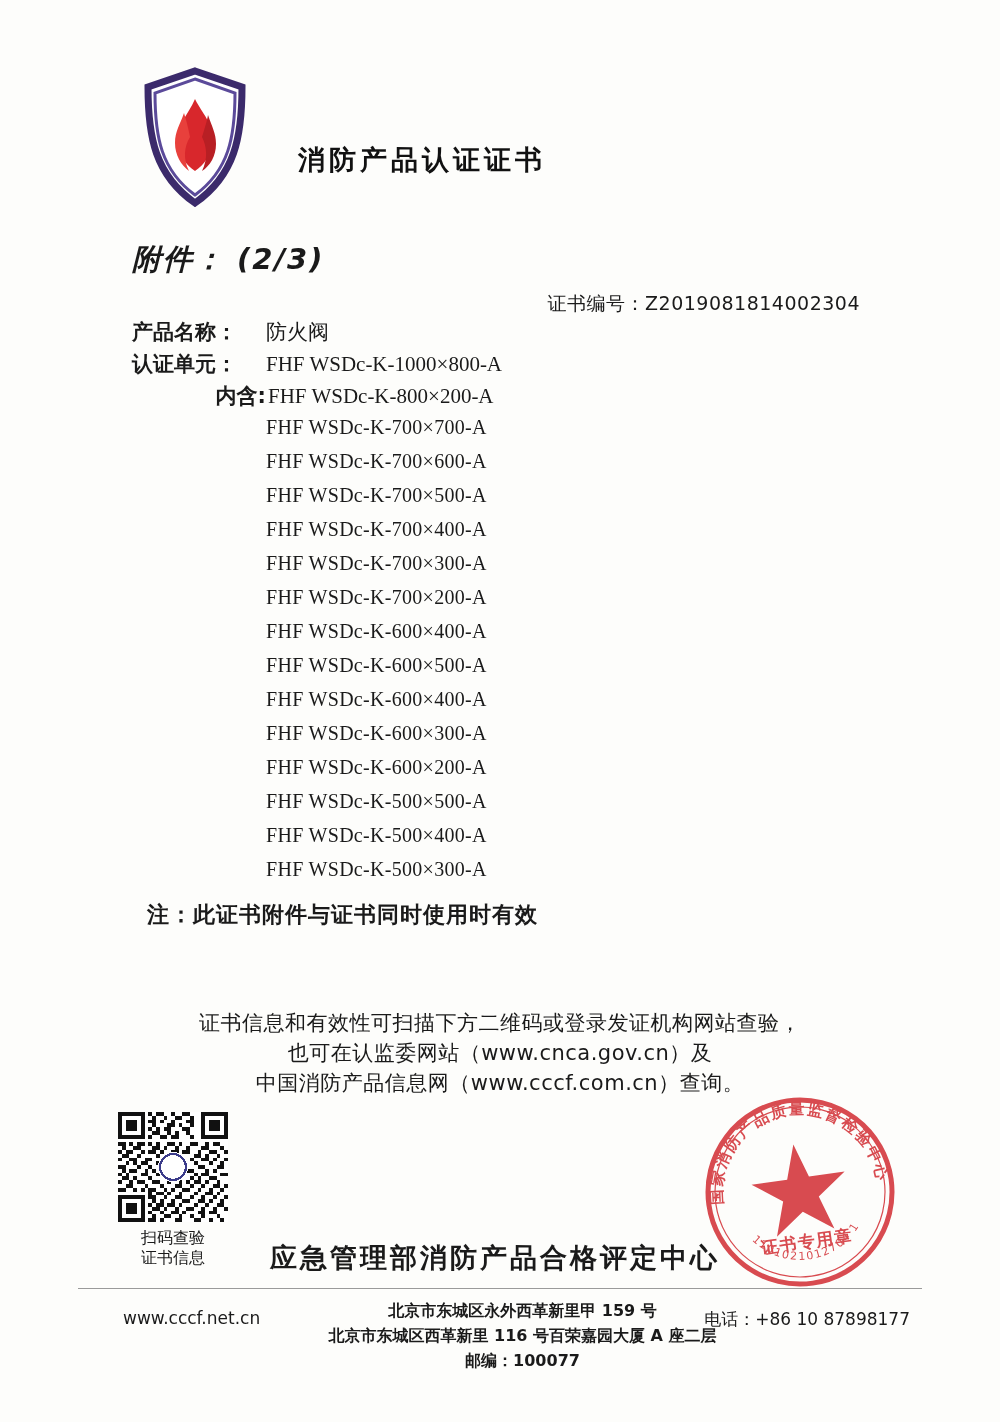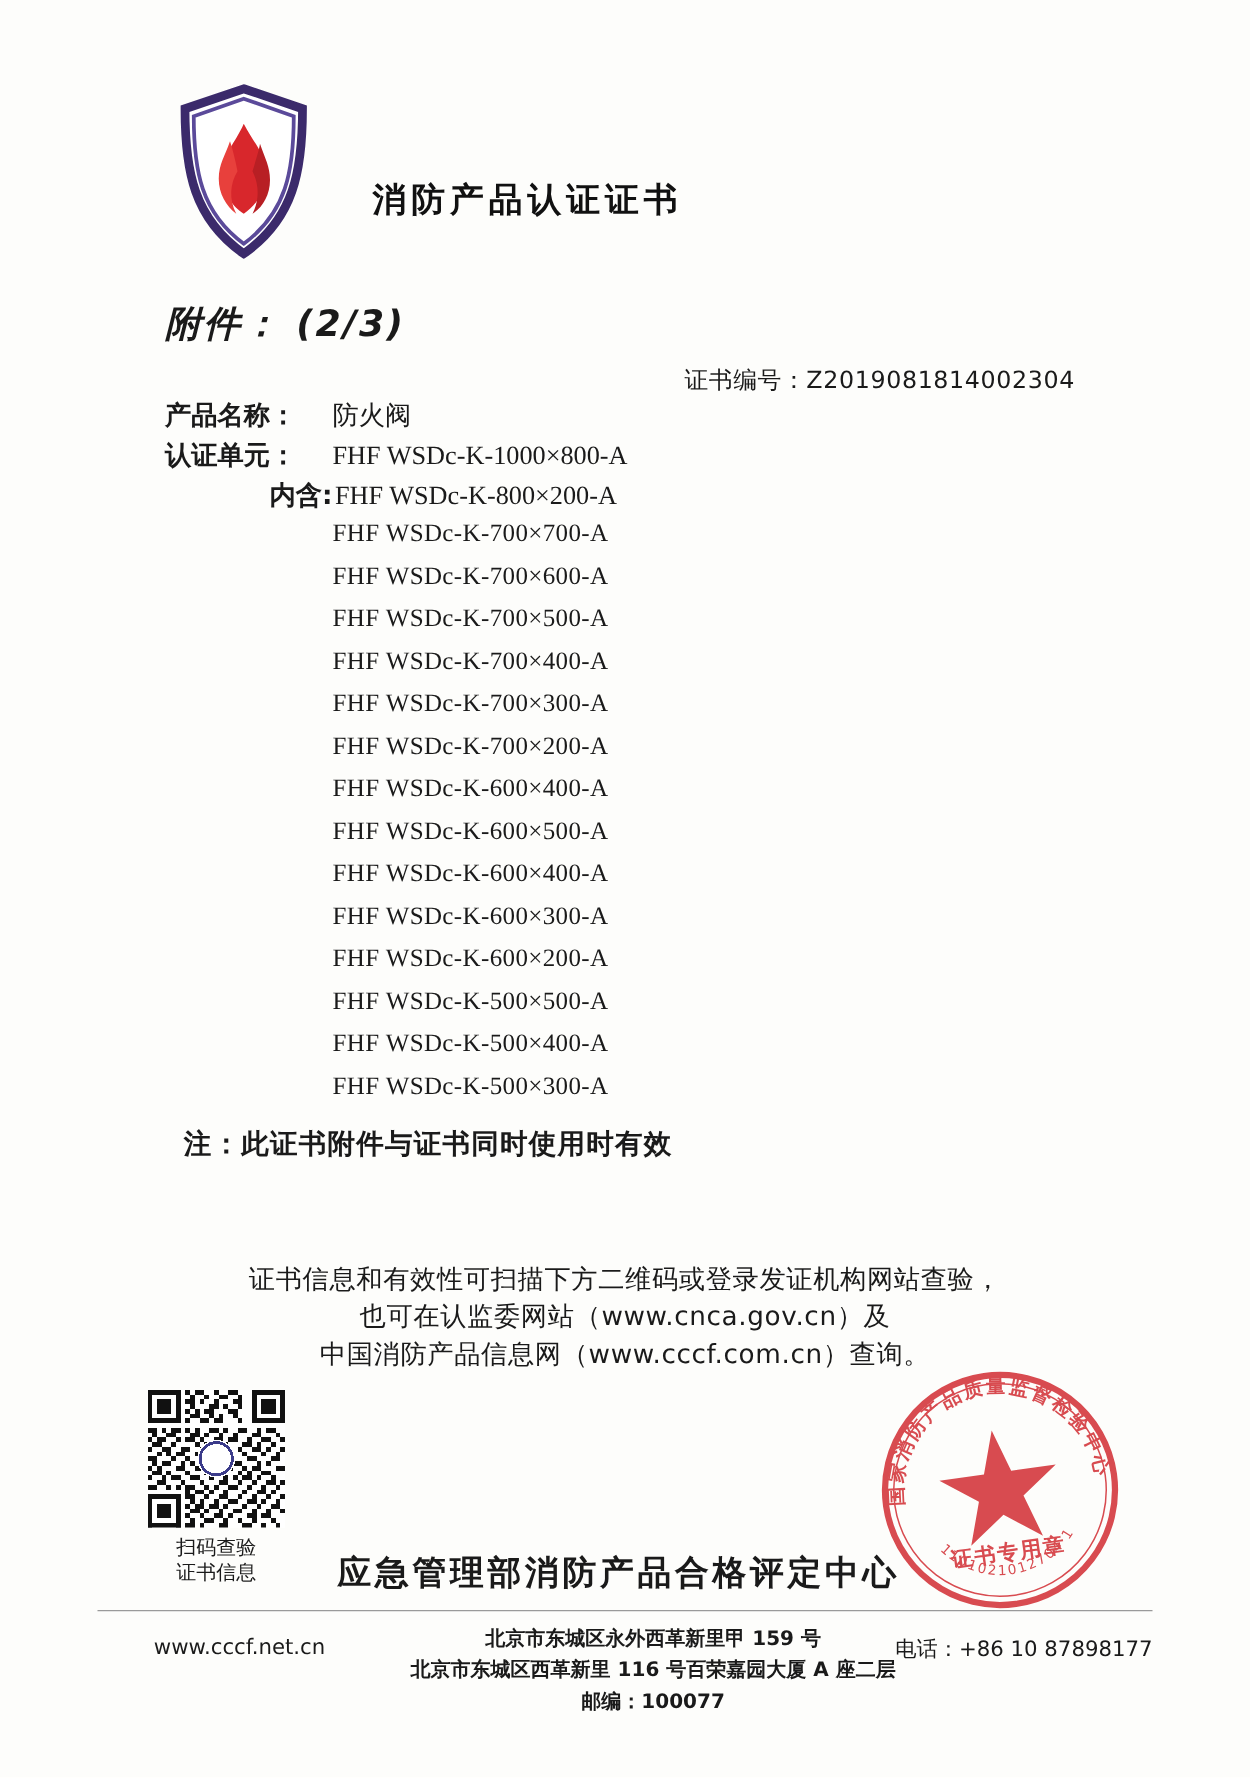--- a/index.html
+++ b/index.html
@@ -198,21 +198,21 @@
     left: 0;
     right: 0;
     top: 2px;
     text-align: center;
     font-size: 16px;
     line-height: 25px;
     font-weight: bold;
   }
   .footer-right {
     position: absolute;
-    right: 0;
+    right: 12px;
     top: 12px;
     font-size: 17px;
   }
 </style>
 </head>
 <body>
 
 <div class="page">
 
   <div class="header">

